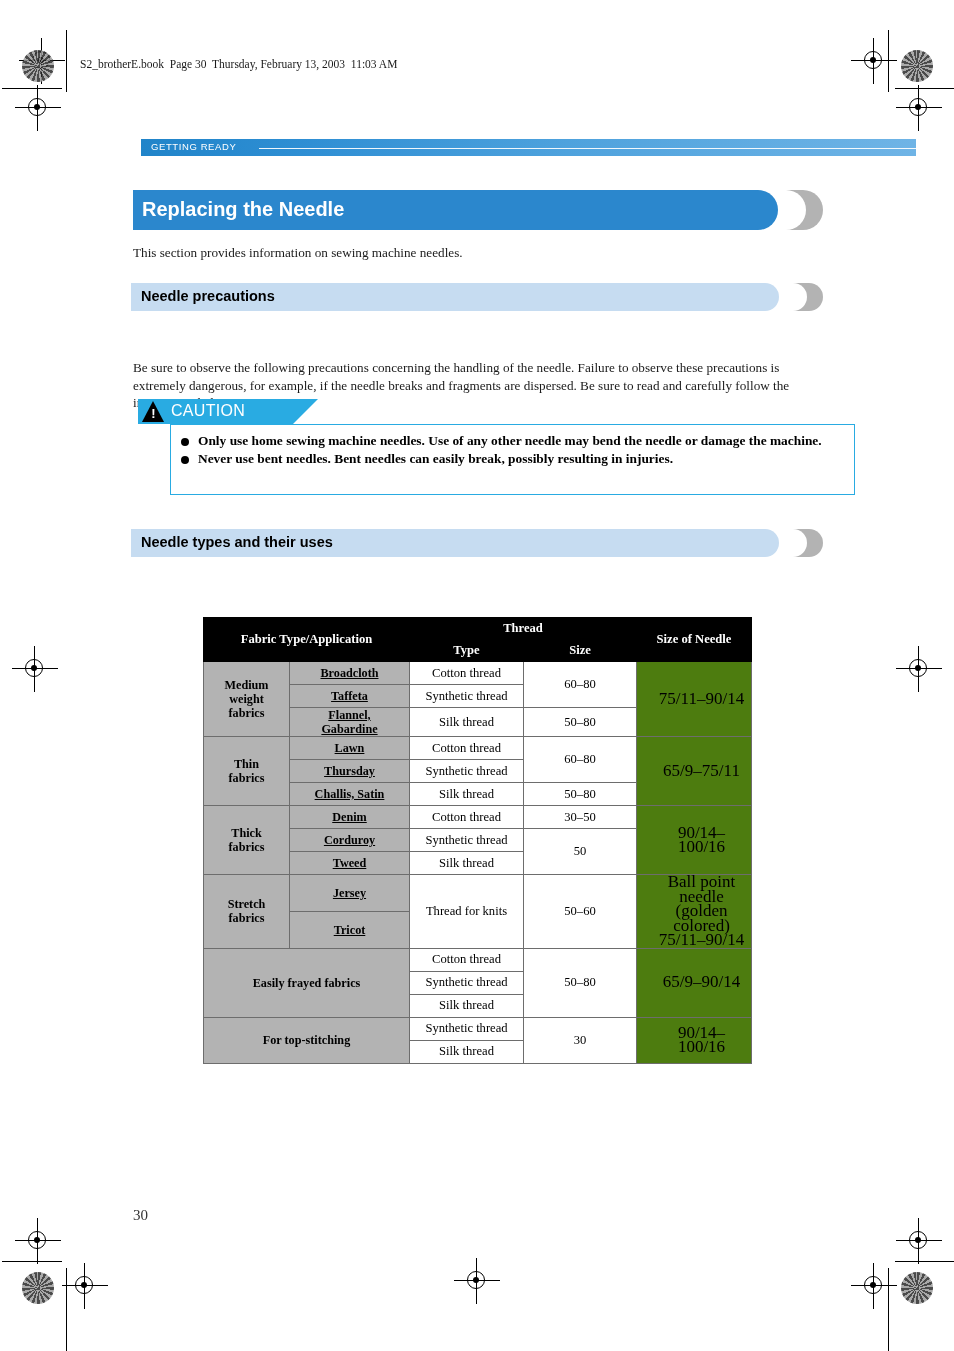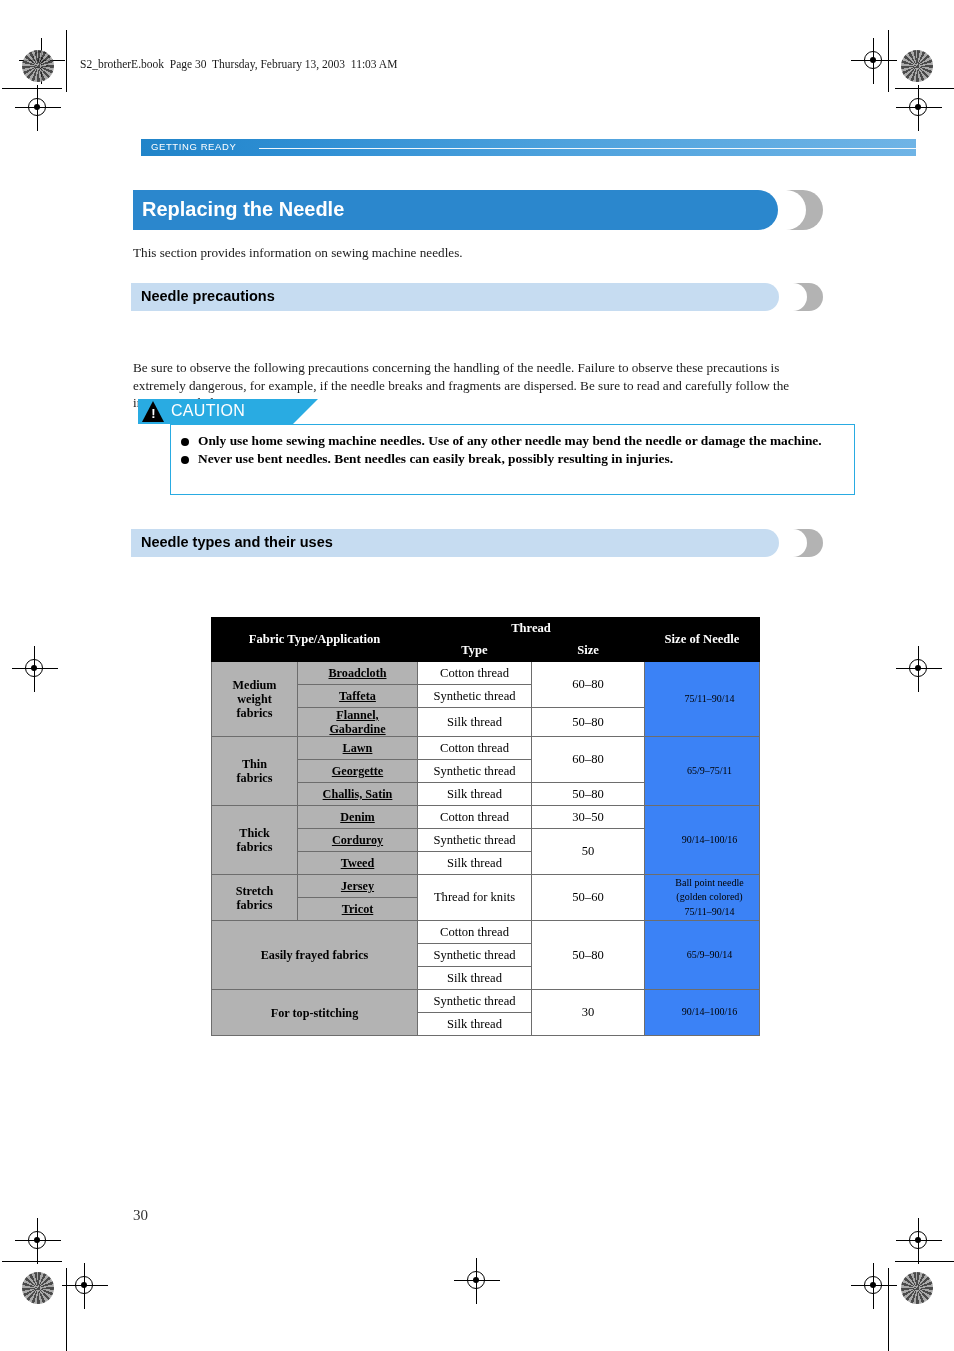--- a/index.html
+++ b/index.html
@@ -260,21 +260,21 @@
     top: 5.5px;
     width: 8px;
     height: 8px;
     background: #000;
     border-radius: 50%;
   }
 
   
   .needle-table {
     position: absolute;
-    left: 211px;
+    left: 203px;
     top: 617px;
     border-collapse: collapse;
     font-family: "Liberation Serif", serif;
     border-radius: 27px;
   }
   .needle-table td, .needle-table th {
     border: 1px solid #6d6d6d;
     padding: 0 4px;
     text-align: center;
     vertical-align: middle;
@@ -300,22 +300,22 @@
     font-weight: bold;
     font-size: 12.2px;
     line-height: 14px;
     text-decoration: underline;
   }
   .needle-table td.val {
     background: #ffffff;
     font-size: 12.6px;
   }
   .needle-table td.needlecell {
-    background: #3b82f6;
-    font-size: 10px;
+    background: #4d7c0f;
+    font-size: 17px;
     line-height: 14.5px;
     padding-left: 19px;
   }
   .c-fabric { width: 86px; }
   .c-sub    { width: 120px; }
   .c-type   { width: 114px; }
   .c-size   { width: 113px; }
   .c-needle { width: 115px; }
   .rowh { height: 23px; }
 
@@ -515,21 +515,21 @@
           <td class="val c-size" rowspan="1">50–80</td>
         </tr>
         <tr class="rowh">
           <td class="grp" rowspan="3" style="width: 86px;"><span>Thin</span><br><span>fabrics</span></td>
           <td class="sub c-sub"><span>Lawn</span></td>
           <td class="val c-type">Cotton thread</td>
           <td class="val c-size" rowspan="2">60–80</td>
           <td class="needlecell c-needle" rowspan="3"><span>65/9–75/11</span></td>
         </tr>
         <tr class="rowh">
-          <td class="sub c-sub"><span>Georgette</span></td>
+          <td class="sub c-sub"><span>Thursday</span></td>
           <td class="val c-type">Synthetic thread</td>
         </tr>
         <tr class="rowh">
           <td class="sub c-sub"><span>Challis, Satin</span></td>
           <td class="val c-type">Silk thread</td>
           <td class="val c-size" rowspan="1">50–80</td>
         </tr>
         <tr class="rowh">
           <td class="grp" rowspan="3" style="width: 86px;"><span>Thick</span><br><span>fabrics</span></td>
           <td class="sub c-sub"><span>Denim</span></td>

